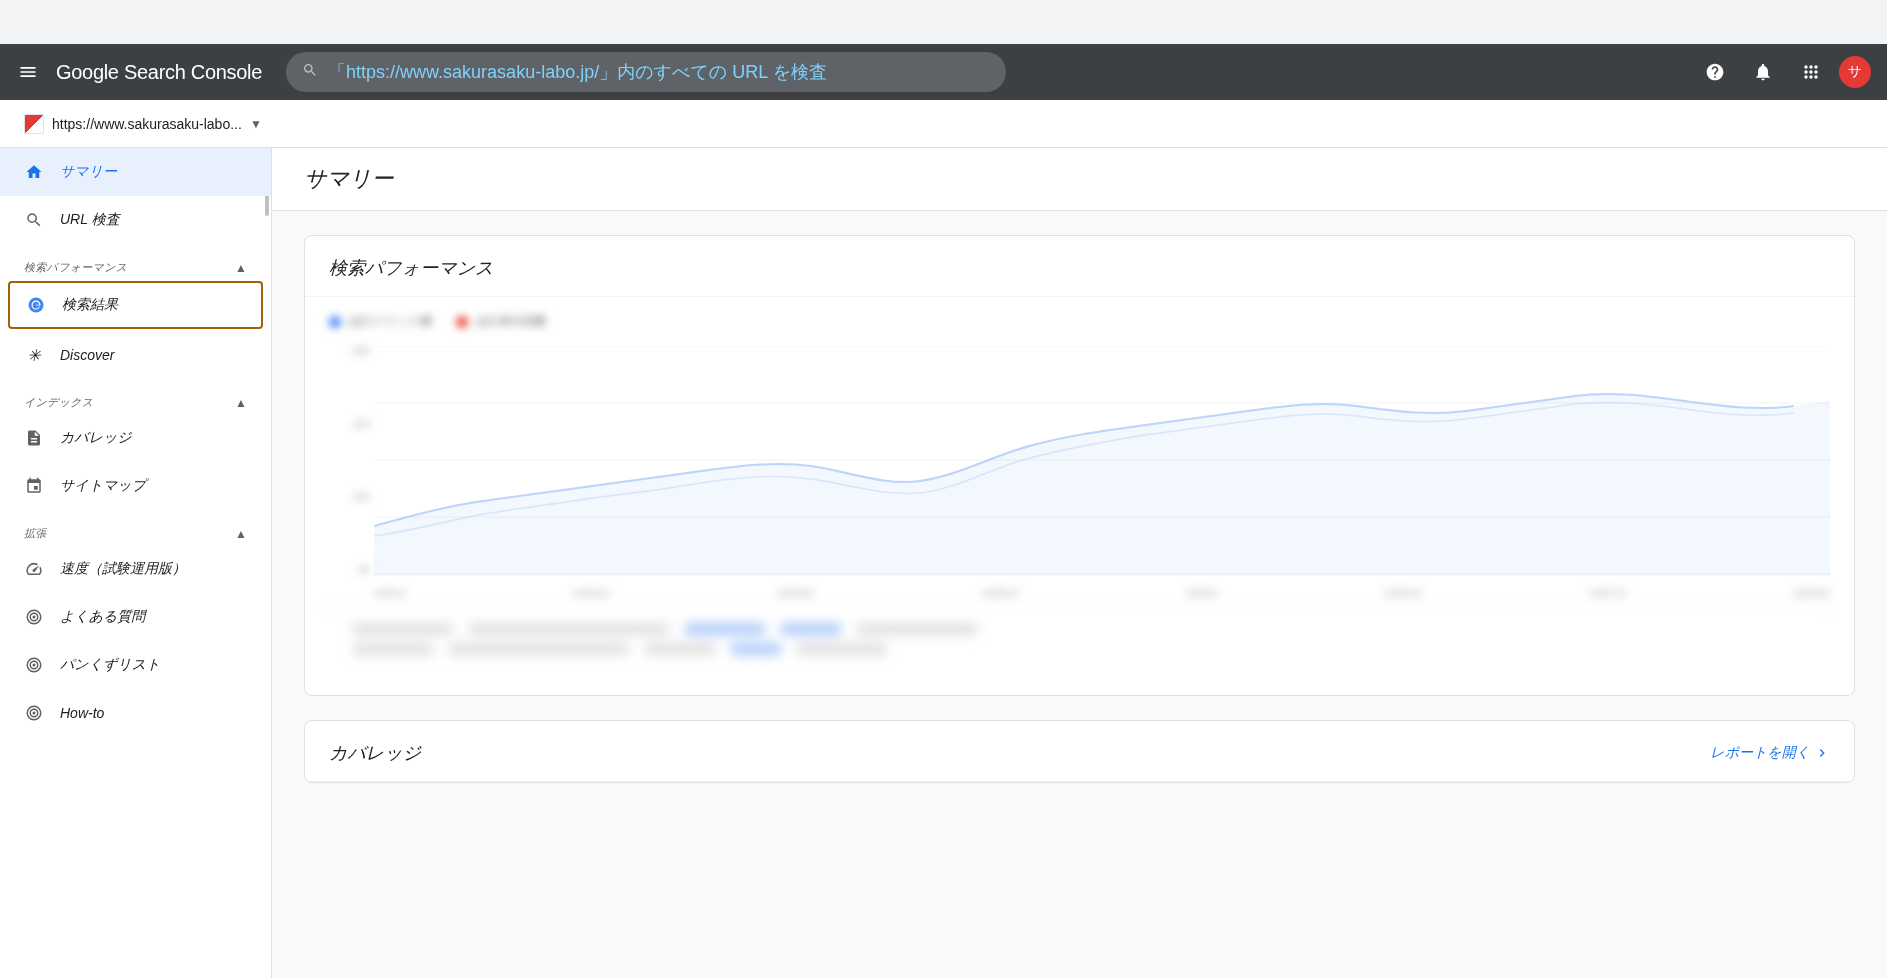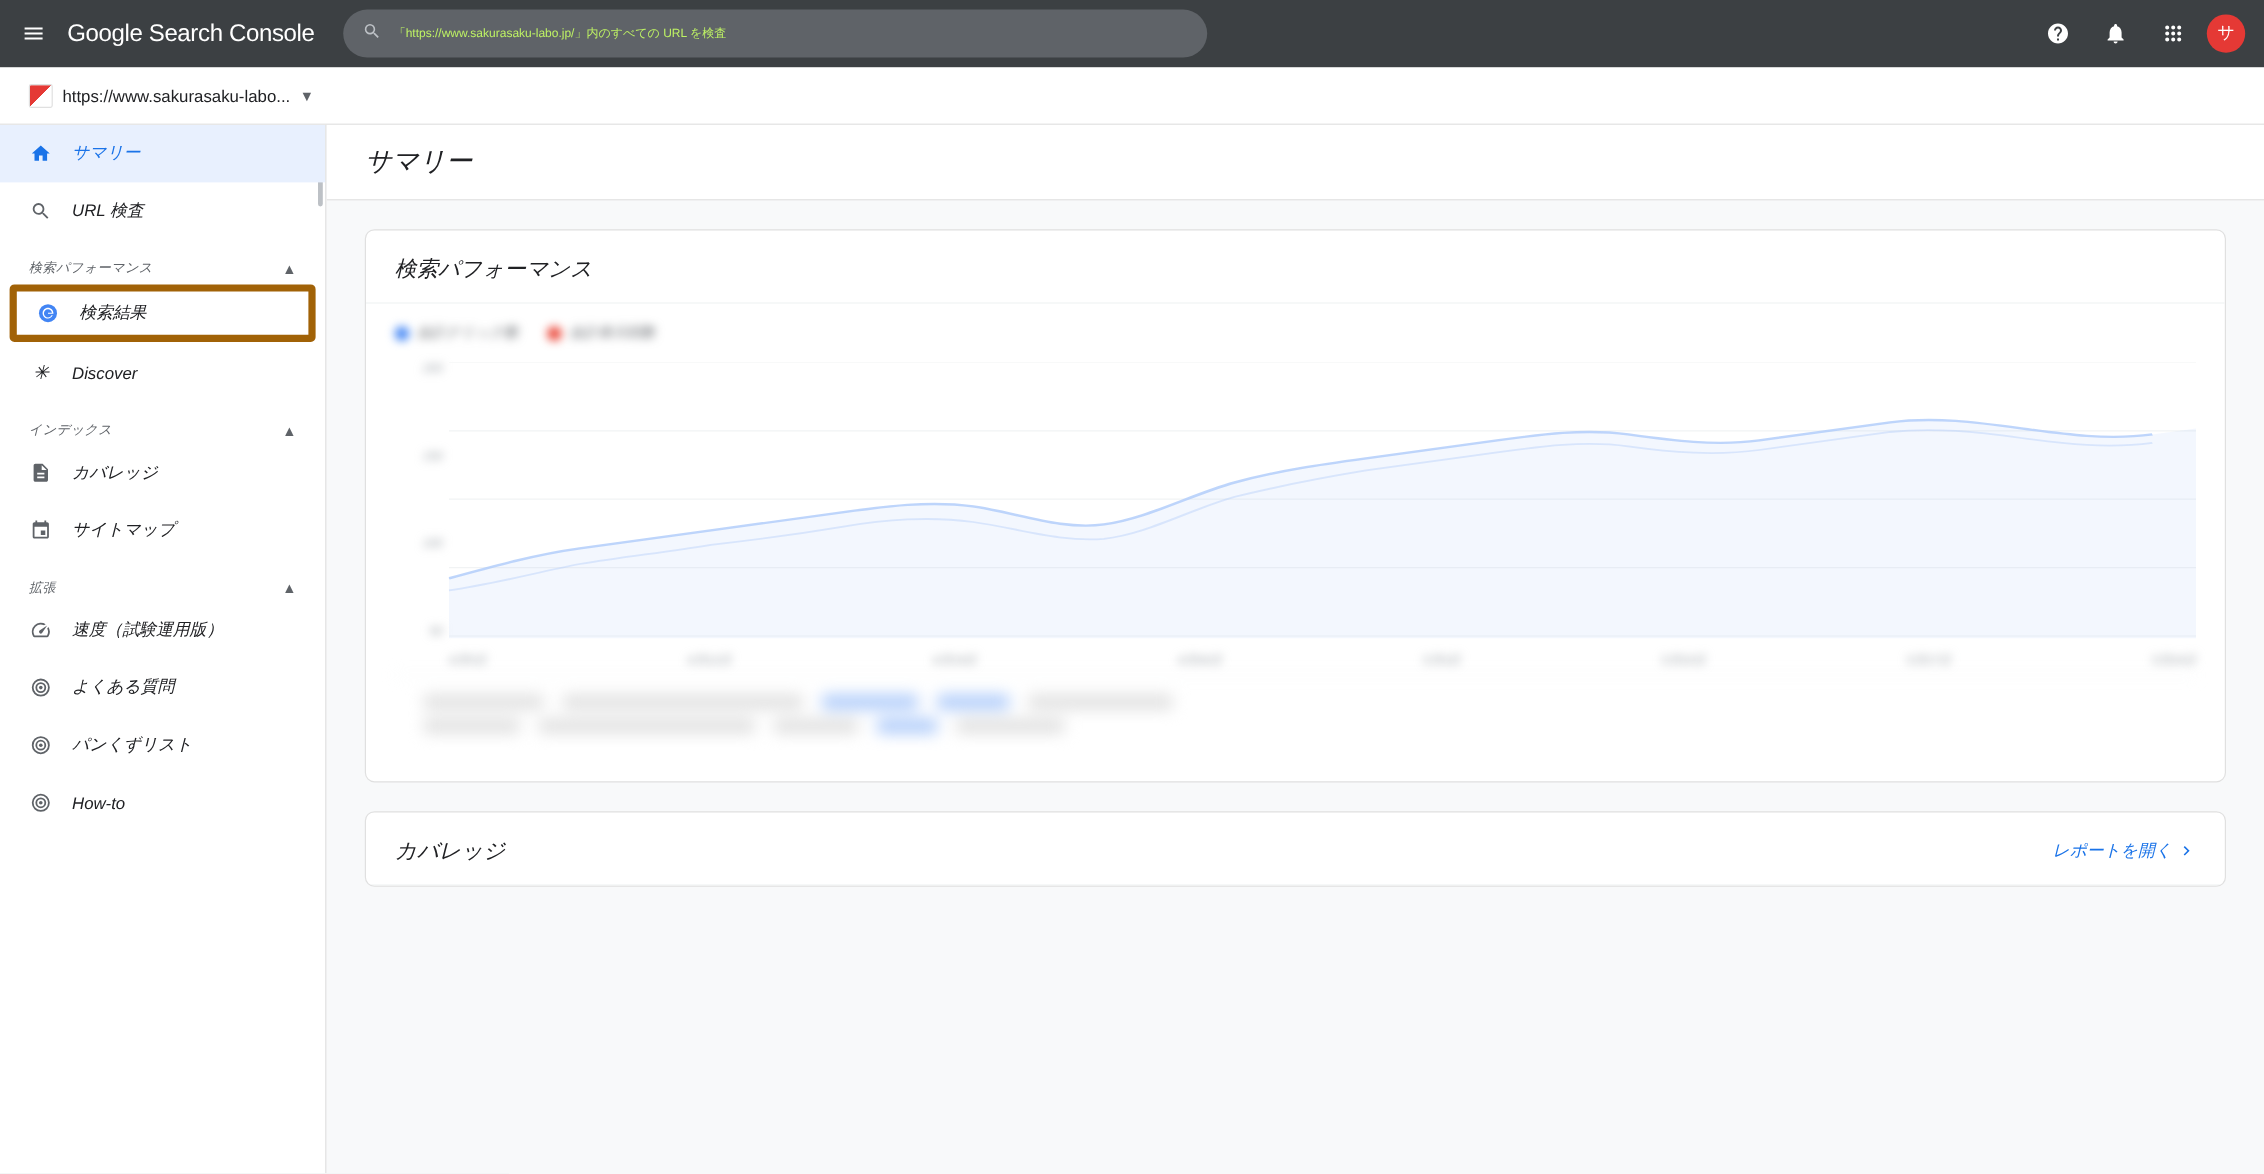--- a/index.html
+++ b/index.html
@@ -8,20 +8,21 @@
     
     .top-header {
       background: #3c4043;
       height: 56px;
       display: flex;
       align-items: center;
       padding: 0 16px;
       gap: 16px;
       flex-shrink: 0;
       z-index: 10;
+      margin-top: 44px;
     }
     .header-menu-icon {
       color: #fff;
       font-size: 20px;
       cursor: pointer;
       width: 24px;
       height: 24px;
       display: flex; align-items: center; justify-content: center;
     }
     .header-logo {
@@ -41,22 +42,22 @@
       align-items: center;
       padding: 0 16px;
       gap: 10px;
       margin-left: 8px;
     }
     .header-search-icon {
       color: #bdc1c6;
       font-size: 16px;
     }
     .header-search-text {
-      color: #bef264;
-      font-size: 10px;
+      color: #7dd3fc;
+      font-size: 18px;
     }
     .header-actions {
       margin-left: auto;
       display: flex;
       align-items: center;
       gap: 8px;
     }
     .header-icon-btn {
       width: 40px; height: 40px;
       border-radius: 50%;
@@ -142,21 +143,21 @@
     }
     .nav-item.active { background: #e8f0fe; color: #1a73e8; }
     .nav-item.active::before {
       content: '';
       position: absolute;
       left: 0; top: 0; bottom: 0;
       width: 4px;
       background: transparent;
     }
     .nav-item.highlighted {
-      border: 6px solid #a16207;
+      border: 2px solid #a16207;
       border-radius: 4px;
       margin: 2px 8px;
       padding: 0 16px;
       color: #202124;
       background: #fff;
     }
     .nav-icon {
       width: 20px; height: 20px;
       display: flex; align-items: center; justify-content: center;
       font-size: 16px;

